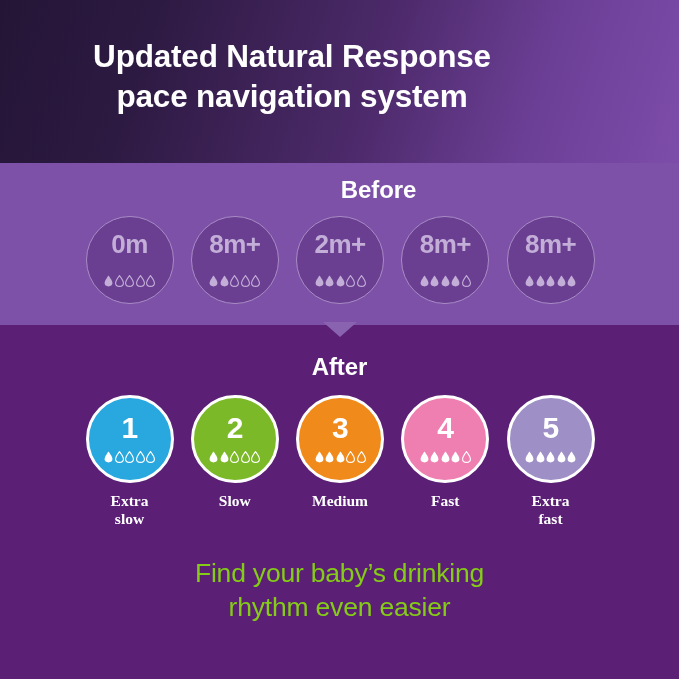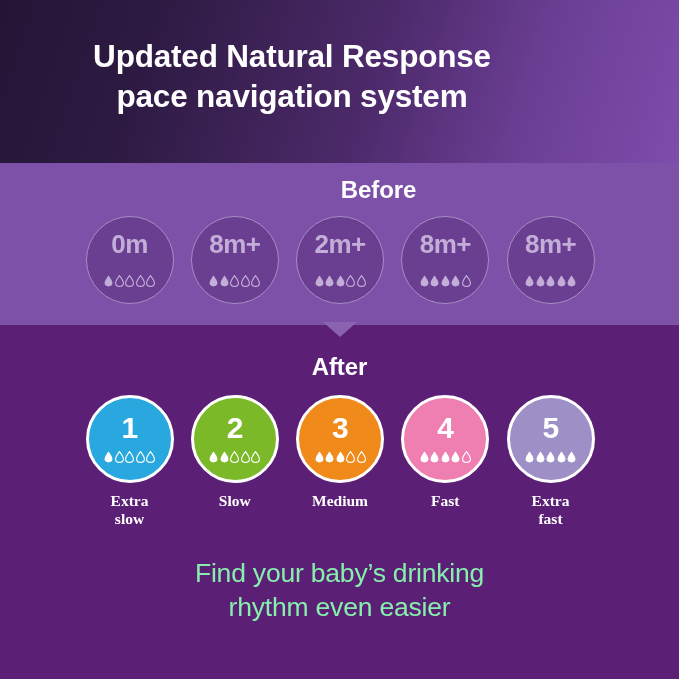--- a/index.html
+++ b/index.html
@@ -172,21 +172,21 @@
     font-weight: bold;
     letter-spacing: -0.1px;
   }
 
   .footer-text {
     position: absolute;
     left: 0;
     top: 556px;
     width: 679px;
     text-align: center;
-    color: #86efac;
+    color: #84cc16;
     font-size: 26.5px;
     font-weight: normal;
     line-height: 1.3;
     letter-spacing: -0.2px;
     white-space: pre-line;
   }
 </style>
 </head>
 <body>
 

